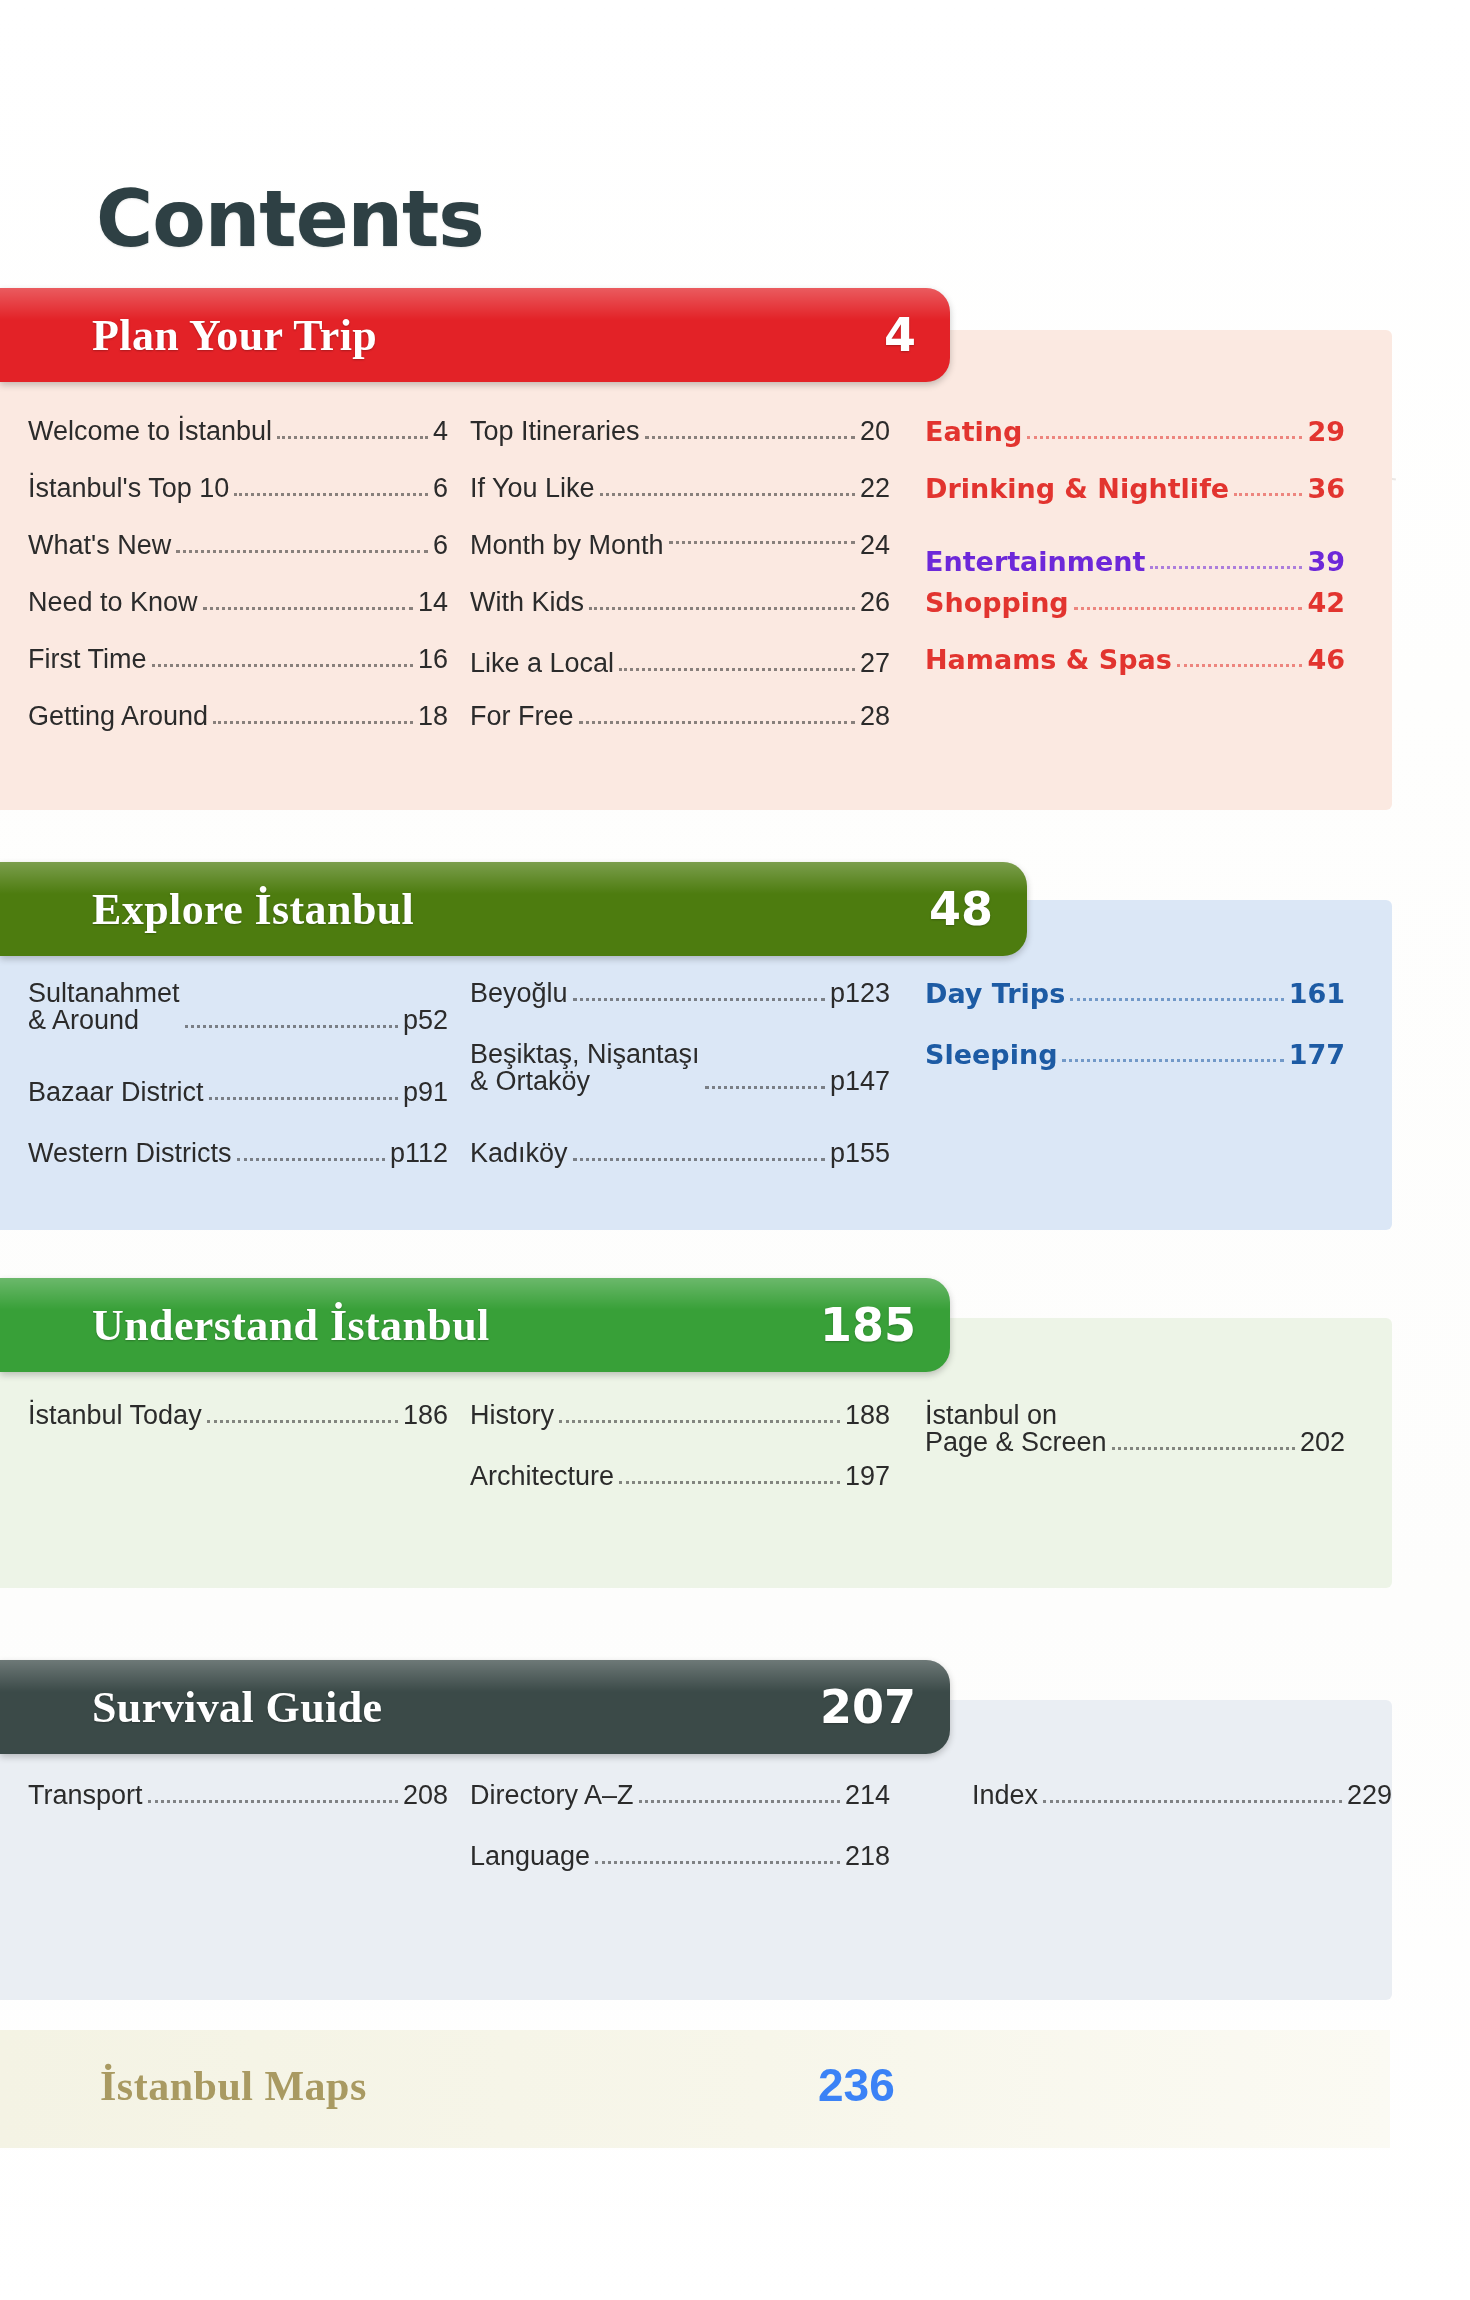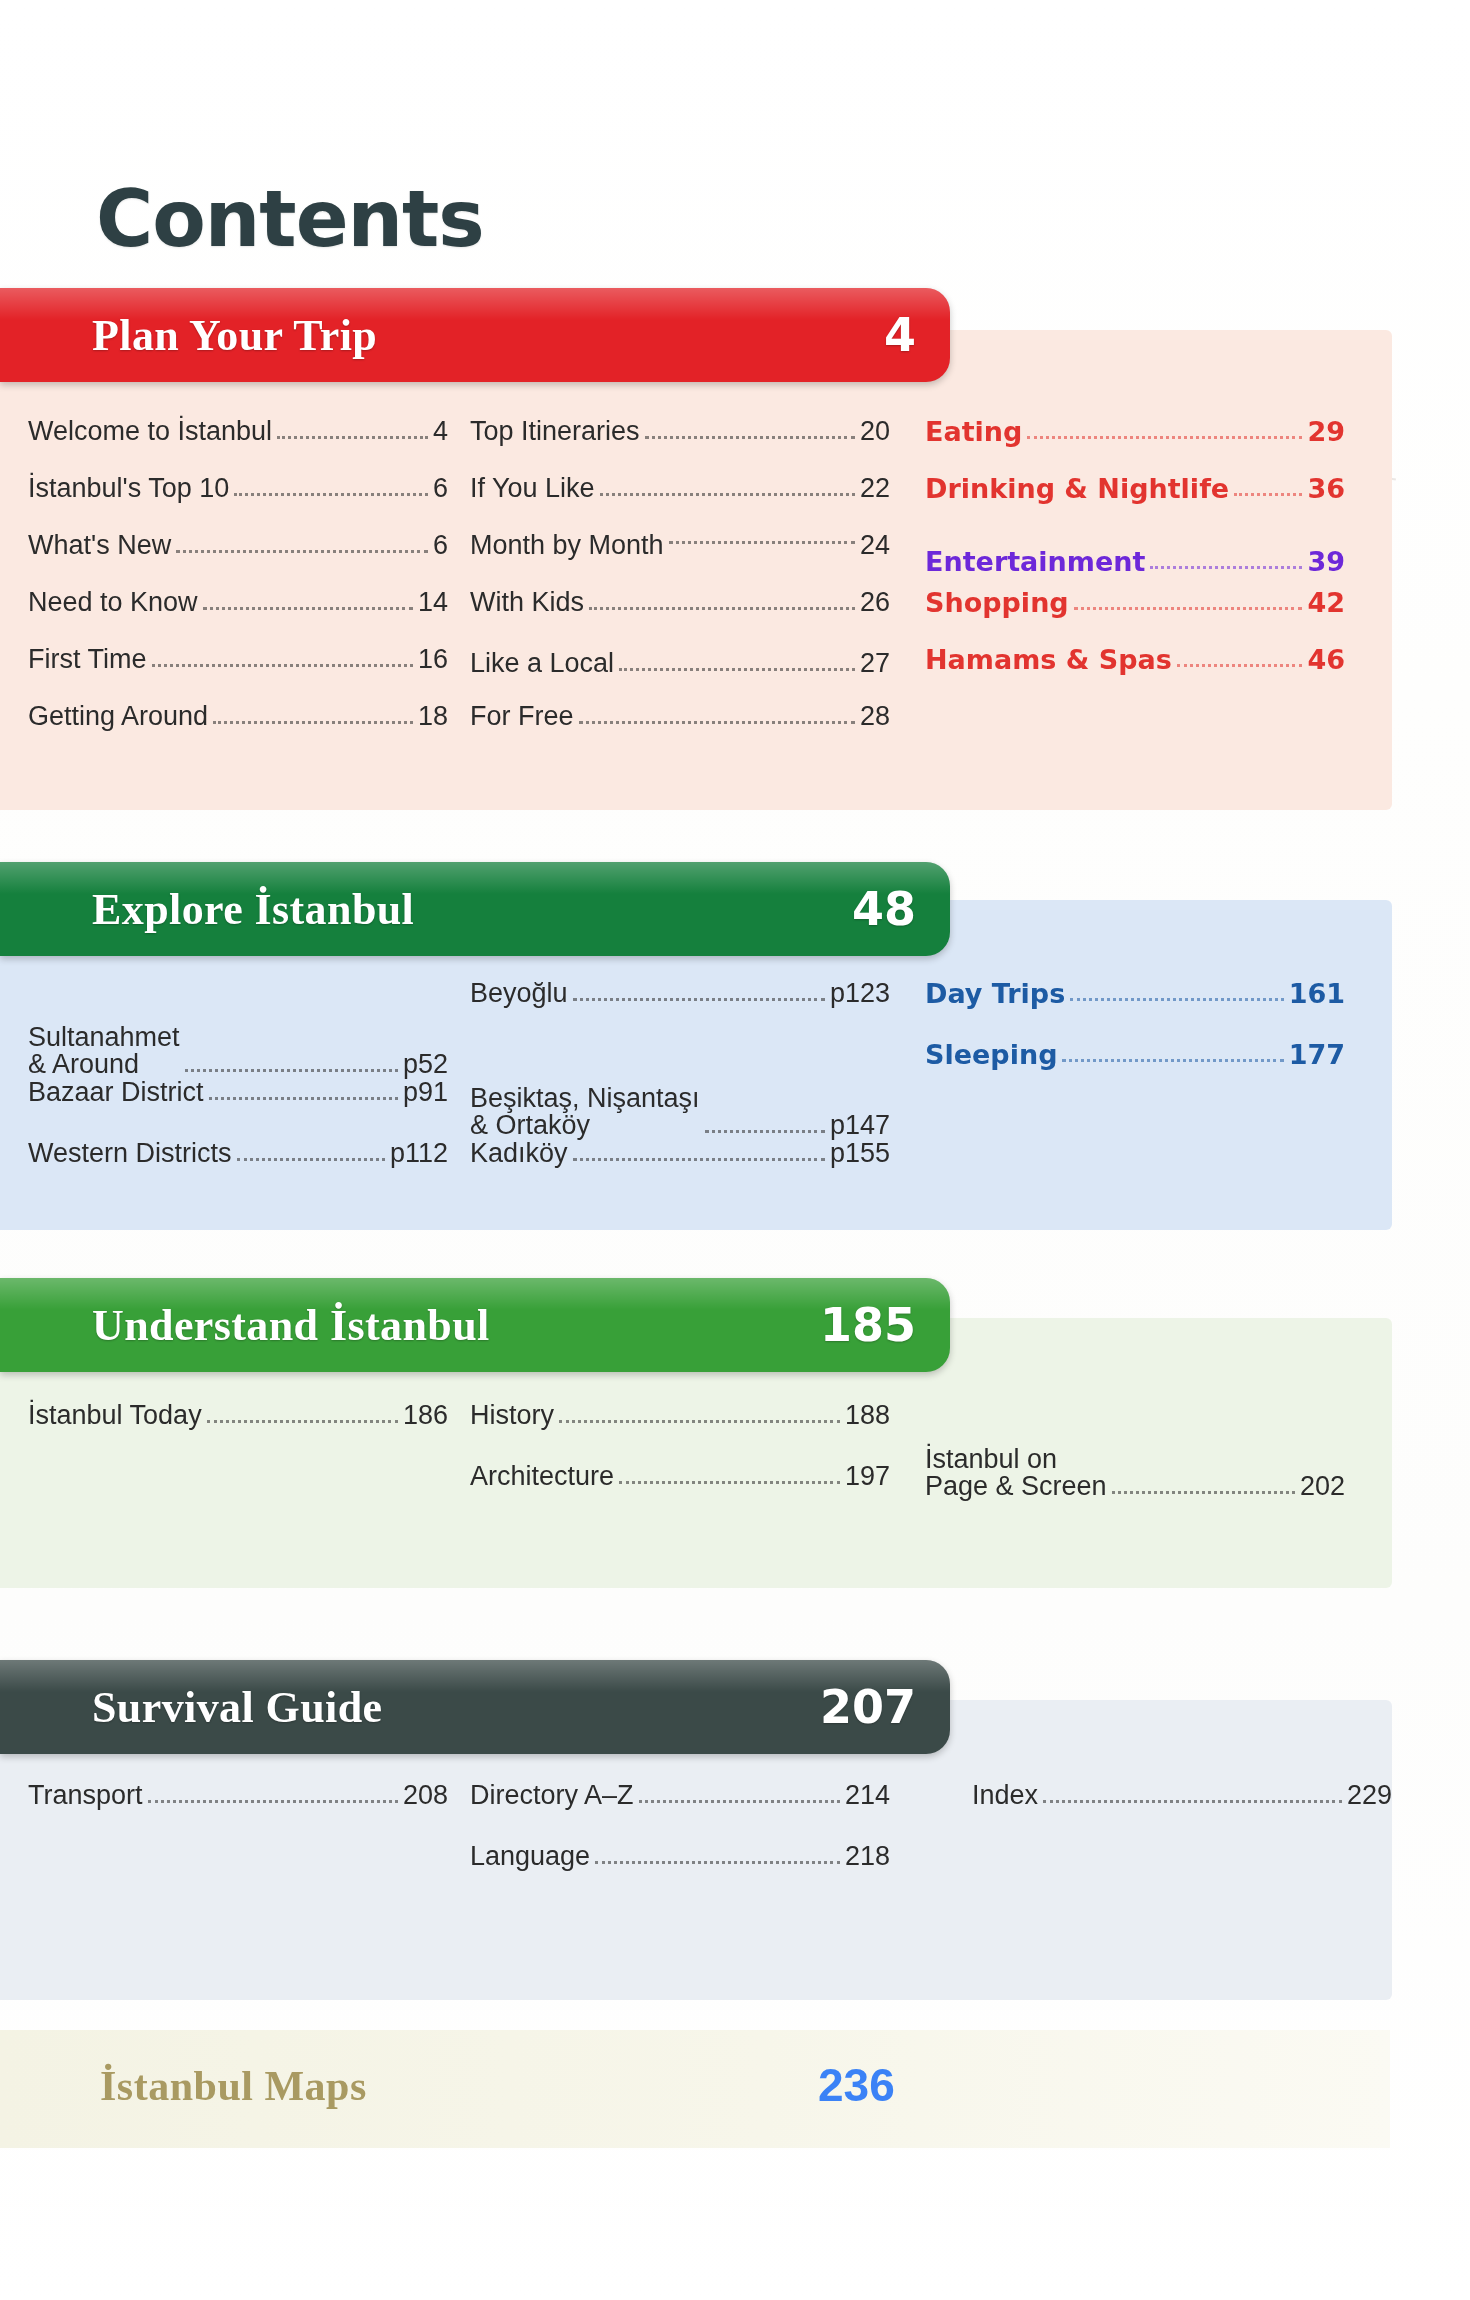--- a/index.html
+++ b/index.html
@@ -99,21 +99,21 @@
   .entry .leader {
     flex: 1 1 auto;
     margin: 0 3px 6px 5px;
     border-bottom: 3px dotted currentColor;
     opacity: 0.55;
     min-width: 14px;
   }
   .entry .pg { padding-left: 2px; }
 
   
-  .entry.two { align-items: flex-end; flex-wrap: wrap; margin-top: 44px; }
+  .entry.two { align-items: flex-end; flex-wrap: wrap; }
   .entry .label.stack { display: block; white-space: normal; }
 
   
   .entry.accent {
     font-family: "DejaVu Sans", sans-serif;
     font-weight: 700;
     font-size: 27px;
   }
 
   
@@ -247,21 +247,21 @@
         <span class="leader"></span>
         <span class="pg">42</span>
       </div>
       <div class="entry accent" style="position: absolute; top: 228px; width: 100%; color: rgb(226, 52, 47);">
         <span class="label" style="white-space: pre-line;">Hamams &amp; Spas</span>
         <span class="leader"></span>
         <span class="pg">46</span>
       </div>
     </div>
     <div class="panel" style="top: 900px; width: 1392px; height: 330px; background: rgb(219, 231, 246);"></div>
-    <div class="bar" style="top: 862px; width: 950px; background: #15803d;">
+    <div class="bar" style="top: 862px; width: 1027px; background: #4d7c0f;">
       <span class="bar-title">Explore İstanbul</span>
       <span class="bar-page">48</span>
     </div>
     <div class="col" style="position: absolute; left: 28px; top: 980px; width: 420px;">
       <div class="entry two" style="position: absolute; top: 0px; width: 100%;">
         <span class="label stack" style="white-space: pre-line;">Sultanahmet
 &amp; Around</span>
         <span class="leader"></span>
         <span class="pg">p52</span>
       </div>

